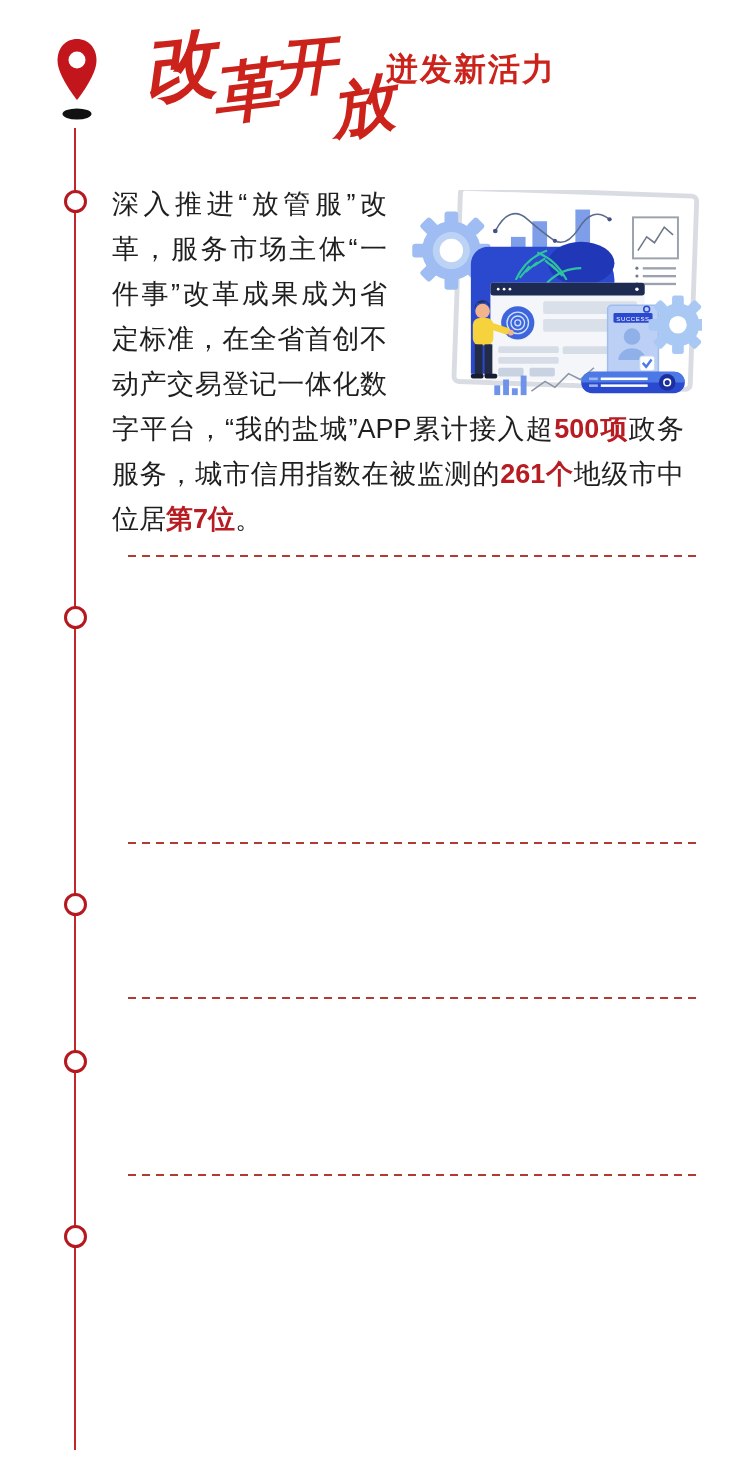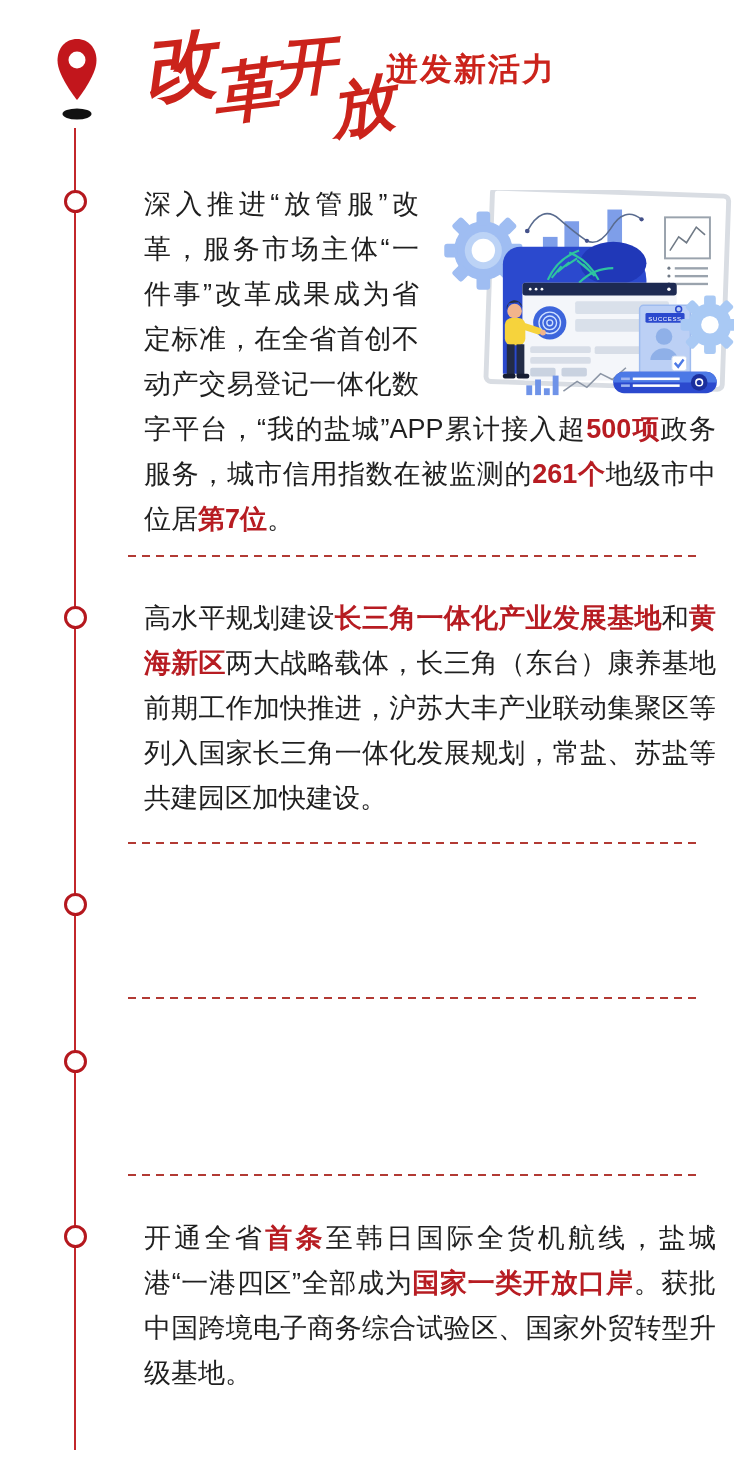--- a/index.html
+++ b/index.html
@@ -12,21 +12,21 @@
               font-style:italic;font-weight:700;line-height:1;}
   .headline{position:absolute;left:386px;top:52px;color:#cb231b;font-size:32px;
             font-weight:900;letter-spacing:2px;line-height:1.1;white-space:nowrap;}
 
   
   .tl-line{position:absolute;left:74px;top:128px;width:2px;height:1322px;background:#c2272b;}
   .tl-marker{position:absolute;left:64px;width:17px;height:17px;border:3px solid #b5181e;
              border-radius:50%;background:#ffffff;z-index:3;}
 
   
-  .sect{position:absolute;left:144px;width:572px;z-index:2;}
+  .sect{position:absolute;left:112px;width:572px;z-index:2;}
   .sect p{margin:0;font-size:27px;line-height:45px;color:#1f1f1f;text-align:justify;}
   .hl{color:#b71c22;font-weight:700;}
   .sep{position:absolute;left:128px;width:572px;height:2px;z-index:1;
        background:repeating-linear-gradient(90deg,#b23a34 0 8px,transparent 8px 14px);}
 
   .illus{float:right;width:305px;height:210px;margin:8px -18px 6px 10px;}
 </style>
 </head>
 <body>
 
@@ -208,29 +208,23 @@
         </g>
         <circle cx="284" cy="138" r="9" fill="#ffffff"></circle>
         <circle cx="252" cy="122" r="3" fill="none" stroke="#2b49ce" stroke-width="1.6"></circle>
       </g>
     </svg>
     <p><span>深入推进“放管服”改革，服务市场主体“一件事”改革成果成为省定标准，在全省首创不动产交易登记一体化数字平台，“我的盐城”APP累计接入超</span><span class="hl">500项</span><span>政务服务，城市信用指数在被监测的</span><span class="hl">261个</span><span>地级市中位居</span><span class="hl">第7位</span><span>。</span></p>
   </div>
 
   <div class="sep" style="top:555px;"></div>
 
-  <div class="sect" style="top:596px;">
-    <p><span>高水平规划建设</span><span class="hl">长三角一体化产业发展基地</span><span>和</span><span class="hl">黄海新区</span><span>两大战略载体，长三角（东台）康养基地前期工作加快推进，沪苏大丰产业联动集聚区等列入国家长三角一体化发展规划，常盐、苏盐等共建园区加快建设。</span></p>
-  </div>
 
   <div class="sep" style="top:842px;"></div>
 
 
   <div class="sep" style="top:997px;"></div>
 
 
   <div class="sep" style="top:1174px;"></div>
 
-  <div class="sect" style="top:1216px;">
-    <p><span>开通全省</span><span class="hl">首条</span><span>至韩日国际全货机航线，盐城港“一港四区”全部成为</span><span class="hl">国家一类开放口岸</span><span>。获批中国跨境电子商务综合试验区、国家外贸转型升级基地。</span></p>
-  </div>
 
 </div>
 
 </body></html>

